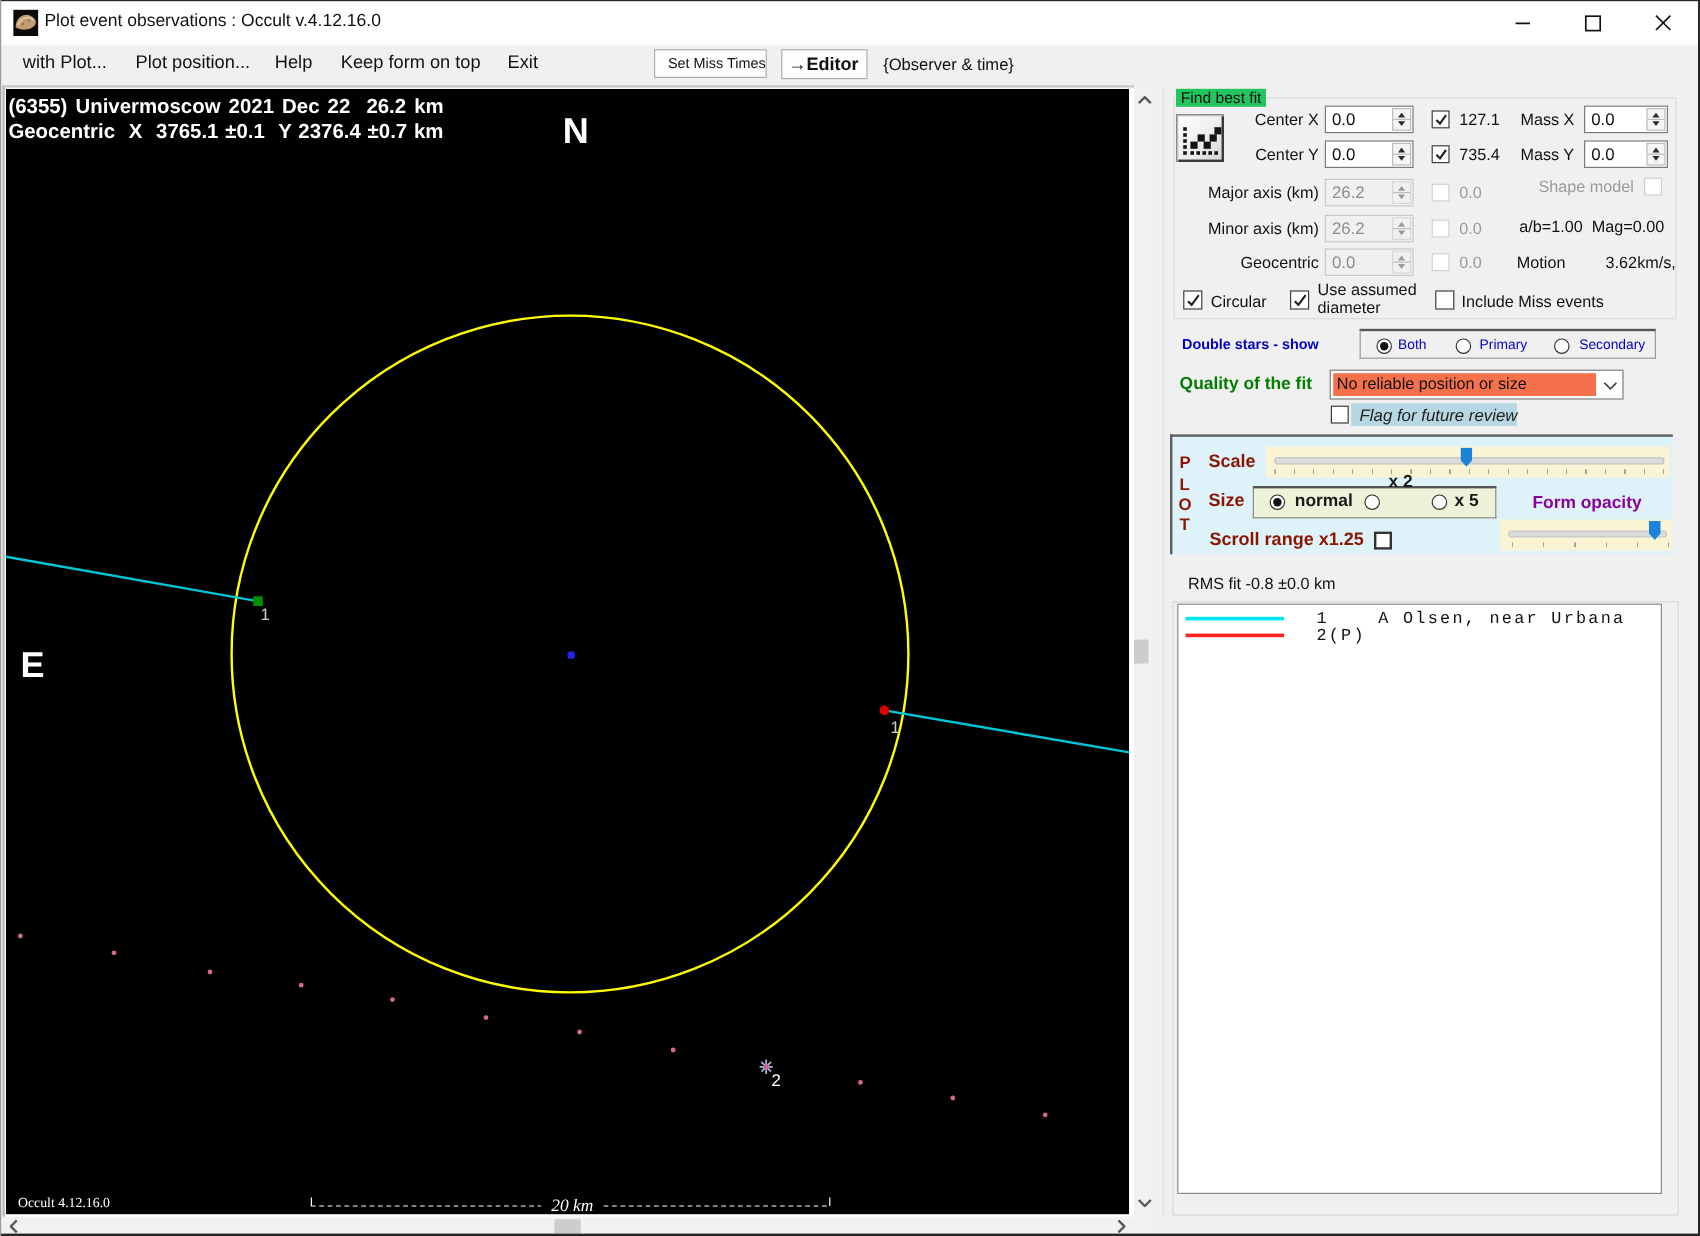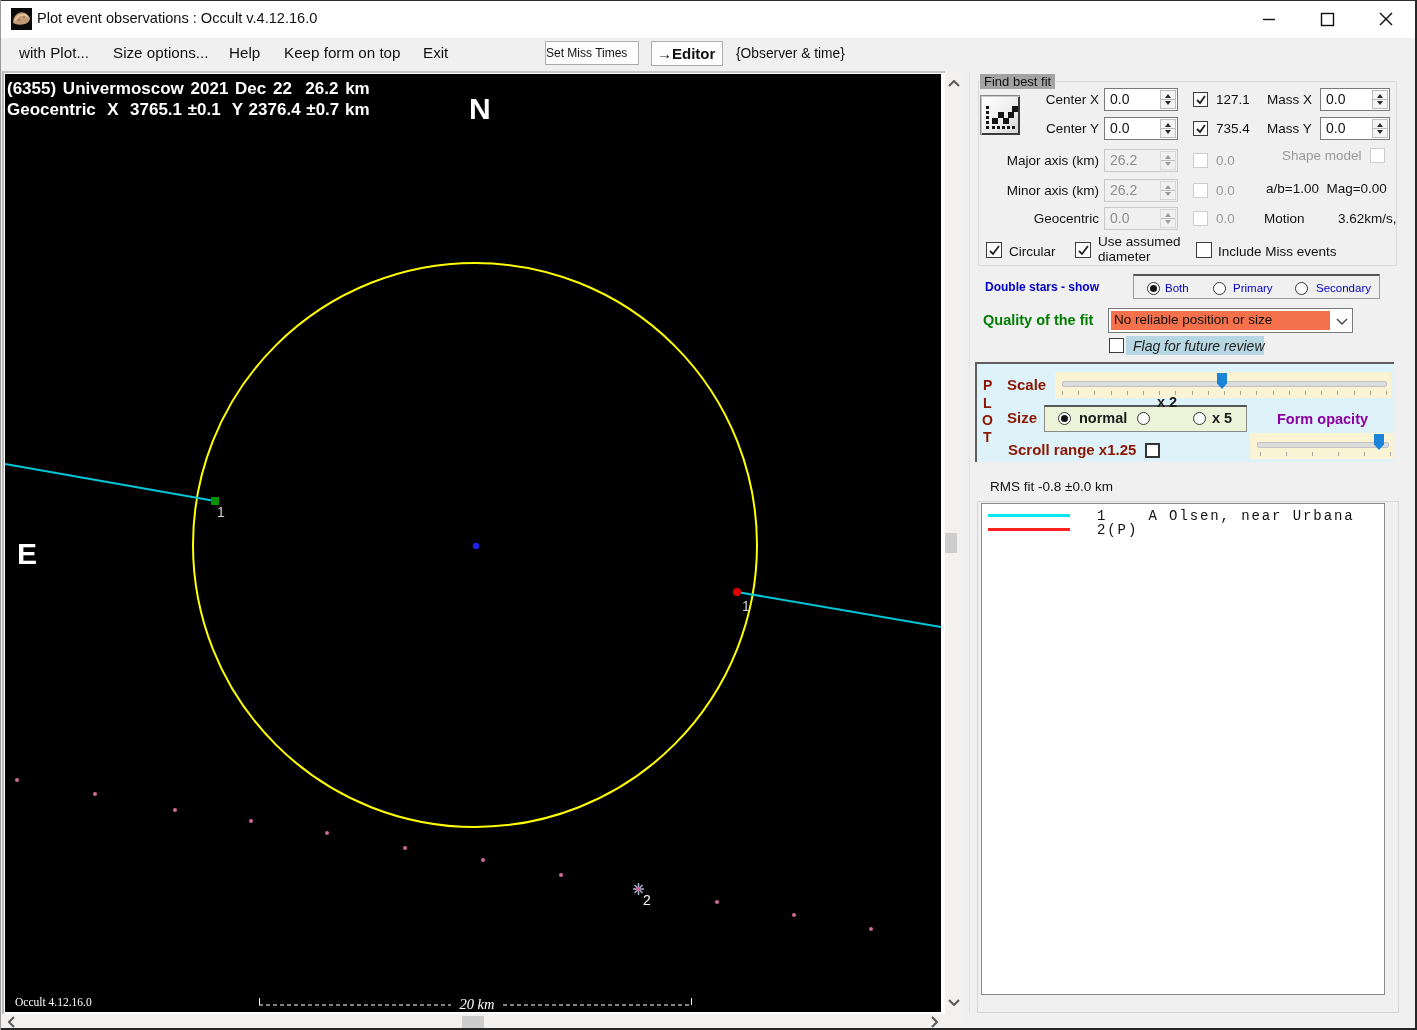--- a/index.html
+++ b/index.html
@@ -7,21 +7,21 @@
   background:#f0f0f0;font-family:"Liberation Sans",sans-serif;}
 .abs{position:absolute;}
 
 #titlebar{left:0;top:0;width:1417px;height:38px;background:#fff;
   border-top:1px solid #2b2b2b;box-sizing:border-box;}
 #titletext{left:37px;top:10px;font-size:14.6px;color:#101010;}
 
 #menubar{left:0;top:38px;width:1417px;height:16px;background:#f0f0f0;}
 .mitem{position:absolute;top:6px;font-size:15.2px;color:#111;}
 .tbtn{position:absolute;box-sizing:border-box;background:#fdfdfd;
-  border:1px solid #adadad;color:#111;text-align:left;}
+  border:1px solid #adadad;color:#111;text-align:right;}
 
 .lbl{position:absolute;font-size:13.5px;color:#111;white-space:nowrap;}
 .glbl{position:absolute;font-size:13.5px;color:#9a9a9a;white-space:nowrap;}
 .inp{position:absolute;box-sizing:border-box;height:23px;background:#fff;
   border:1px solid #7a7a7a;font-size:14px;color:#111;padding:2px 0 0 5px;}
 .inp .spin{position:absolute;right:1px;top:1px;width:16px;height:19px;background:#f5f5f5;
   border:1px solid #bdbdbd;box-sizing:border-box;}
 .inp .spin::after{content:"";position:absolute;left:0;top:8px;width:14px;height:1px;background:#bdbdbd;}
 .inp.dis{background:#f0f0f0;color:#8d8d8d;border-color:#c9c9c9;}
 .dis .spin{background:#f0f0f0;border-color:#d8d8d8;}
@@ -38,21 +38,21 @@
 
 #plotborder{left:2px;top:71px;width:943px;height:943px;background:#fff;
   border-left:2px solid #b9b9b9;border-top:2px solid #c6c6c6;box-sizing:border-box;}
 #plotsvg{left:5px;top:74px;}
 
 #vsb{left:945px;top:71px;width:17px;height:943px;background:#f2f1f0;}
 #hsb{left:0px;top:1014px;width:962px;height:16px;background:#f2f1f0;}
 .sbthumb{position:absolute;background:#cdcdcd;}
 
 .group{position:absolute;border:1px solid #dcdcdc;box-sizing:border-box;}
-.grouplbl{position:absolute;font-size:13px;color:#111;background:#a3a3a3;padding:0 4px;}
+.grouplbl{position:absolute;font-size:13px;color:#111;background:#22c55e;padding:0 4px;}
 #plotpanel{left:975px;top:362px;width:419px;height:100px;background:#def3f9;
   border-top:2px solid #5f5f5f;border-left:2px solid #5f5f5f;box-sizing:border-box;}
 .slider{position:absolute;background:#faf4d5;}
 .track{position:absolute;height:4px;background:#dcdcdc;border:1px solid #c2c2c2;border-radius:2px;}
 .thumb{position:absolute;width:10px;height:16px;background:#1c84d8;
   clip-path:polygon(0 0,100% 0,100% 65%,50% 100%,0 65%);}
 .maroon{position:absolute;font-weight:bold;color:#8b1500;white-space:nowrap;}
 #listbox{left:981px;top:503px;width:404px;height:492px;background:#fff;
   border:1px solid #8a8a8a;box-sizing:border-box;}
 .mono{font-family:"Liberation Mono",monospace;font-size:14px;letter-spacing:1.9px;color:#111;white-space:pre;}
@@ -71,21 +71,21 @@
 <div id="titletext" class="abs">Plot event observations : Occult v.4.12.16.0</div>
 <svg class="abs" style="left:1258px;top:8px" width="150" height="22">
   <line x1="5" y1="11.5" x2="17" y2="11.5" stroke="#111" stroke-width="1.4"></line>
   <rect x="63.5" y="5.5" width="12" height="12" fill="none" stroke="#111" stroke-width="1.4"></rect>
   <line x1="122" y1="5" x2="134" y2="17" stroke="#111" stroke-width="1.4"></line>
   <line x1="134" y1="5" x2="122" y2="17" stroke="#111" stroke-width="1.4"></line>
 </svg>
 
 <div id="menubar" class="abs">
   <div class="mitem" style="left:19px">with Plot...</div>
-  <div class="mitem" style="left:113px">Size options...</div>
+  <div class="mitem" style="left:113px">Plot position...</div>
   <div class="mitem" style="left:229px">Help</div>
   <div class="mitem" style="left:284px">Keep form on top</div>
   <div class="mitem" style="left:423px">Exit</div>
   <div class="tbtn" style="left:545px;top:3px;width:94px;height:24px;font-size:12px;line-height:22px;">Set Miss Times</div>
   <div class="tbtn" style="left:651px;top:3px;width:72px;height:25px;font-size:15px;line-height:23px;font-weight:bold;text-align:left;padding-left:5px;">→Editor</div>
   <div class="mitem" style="left:736px;top:8px;font-size:13.8px;">{Observer &amp; time}</div>
 </div>
 
 <div id="plotborder" class="abs"></div>
 <svg id="plotsvg" class="abs" width="936" height="938">

